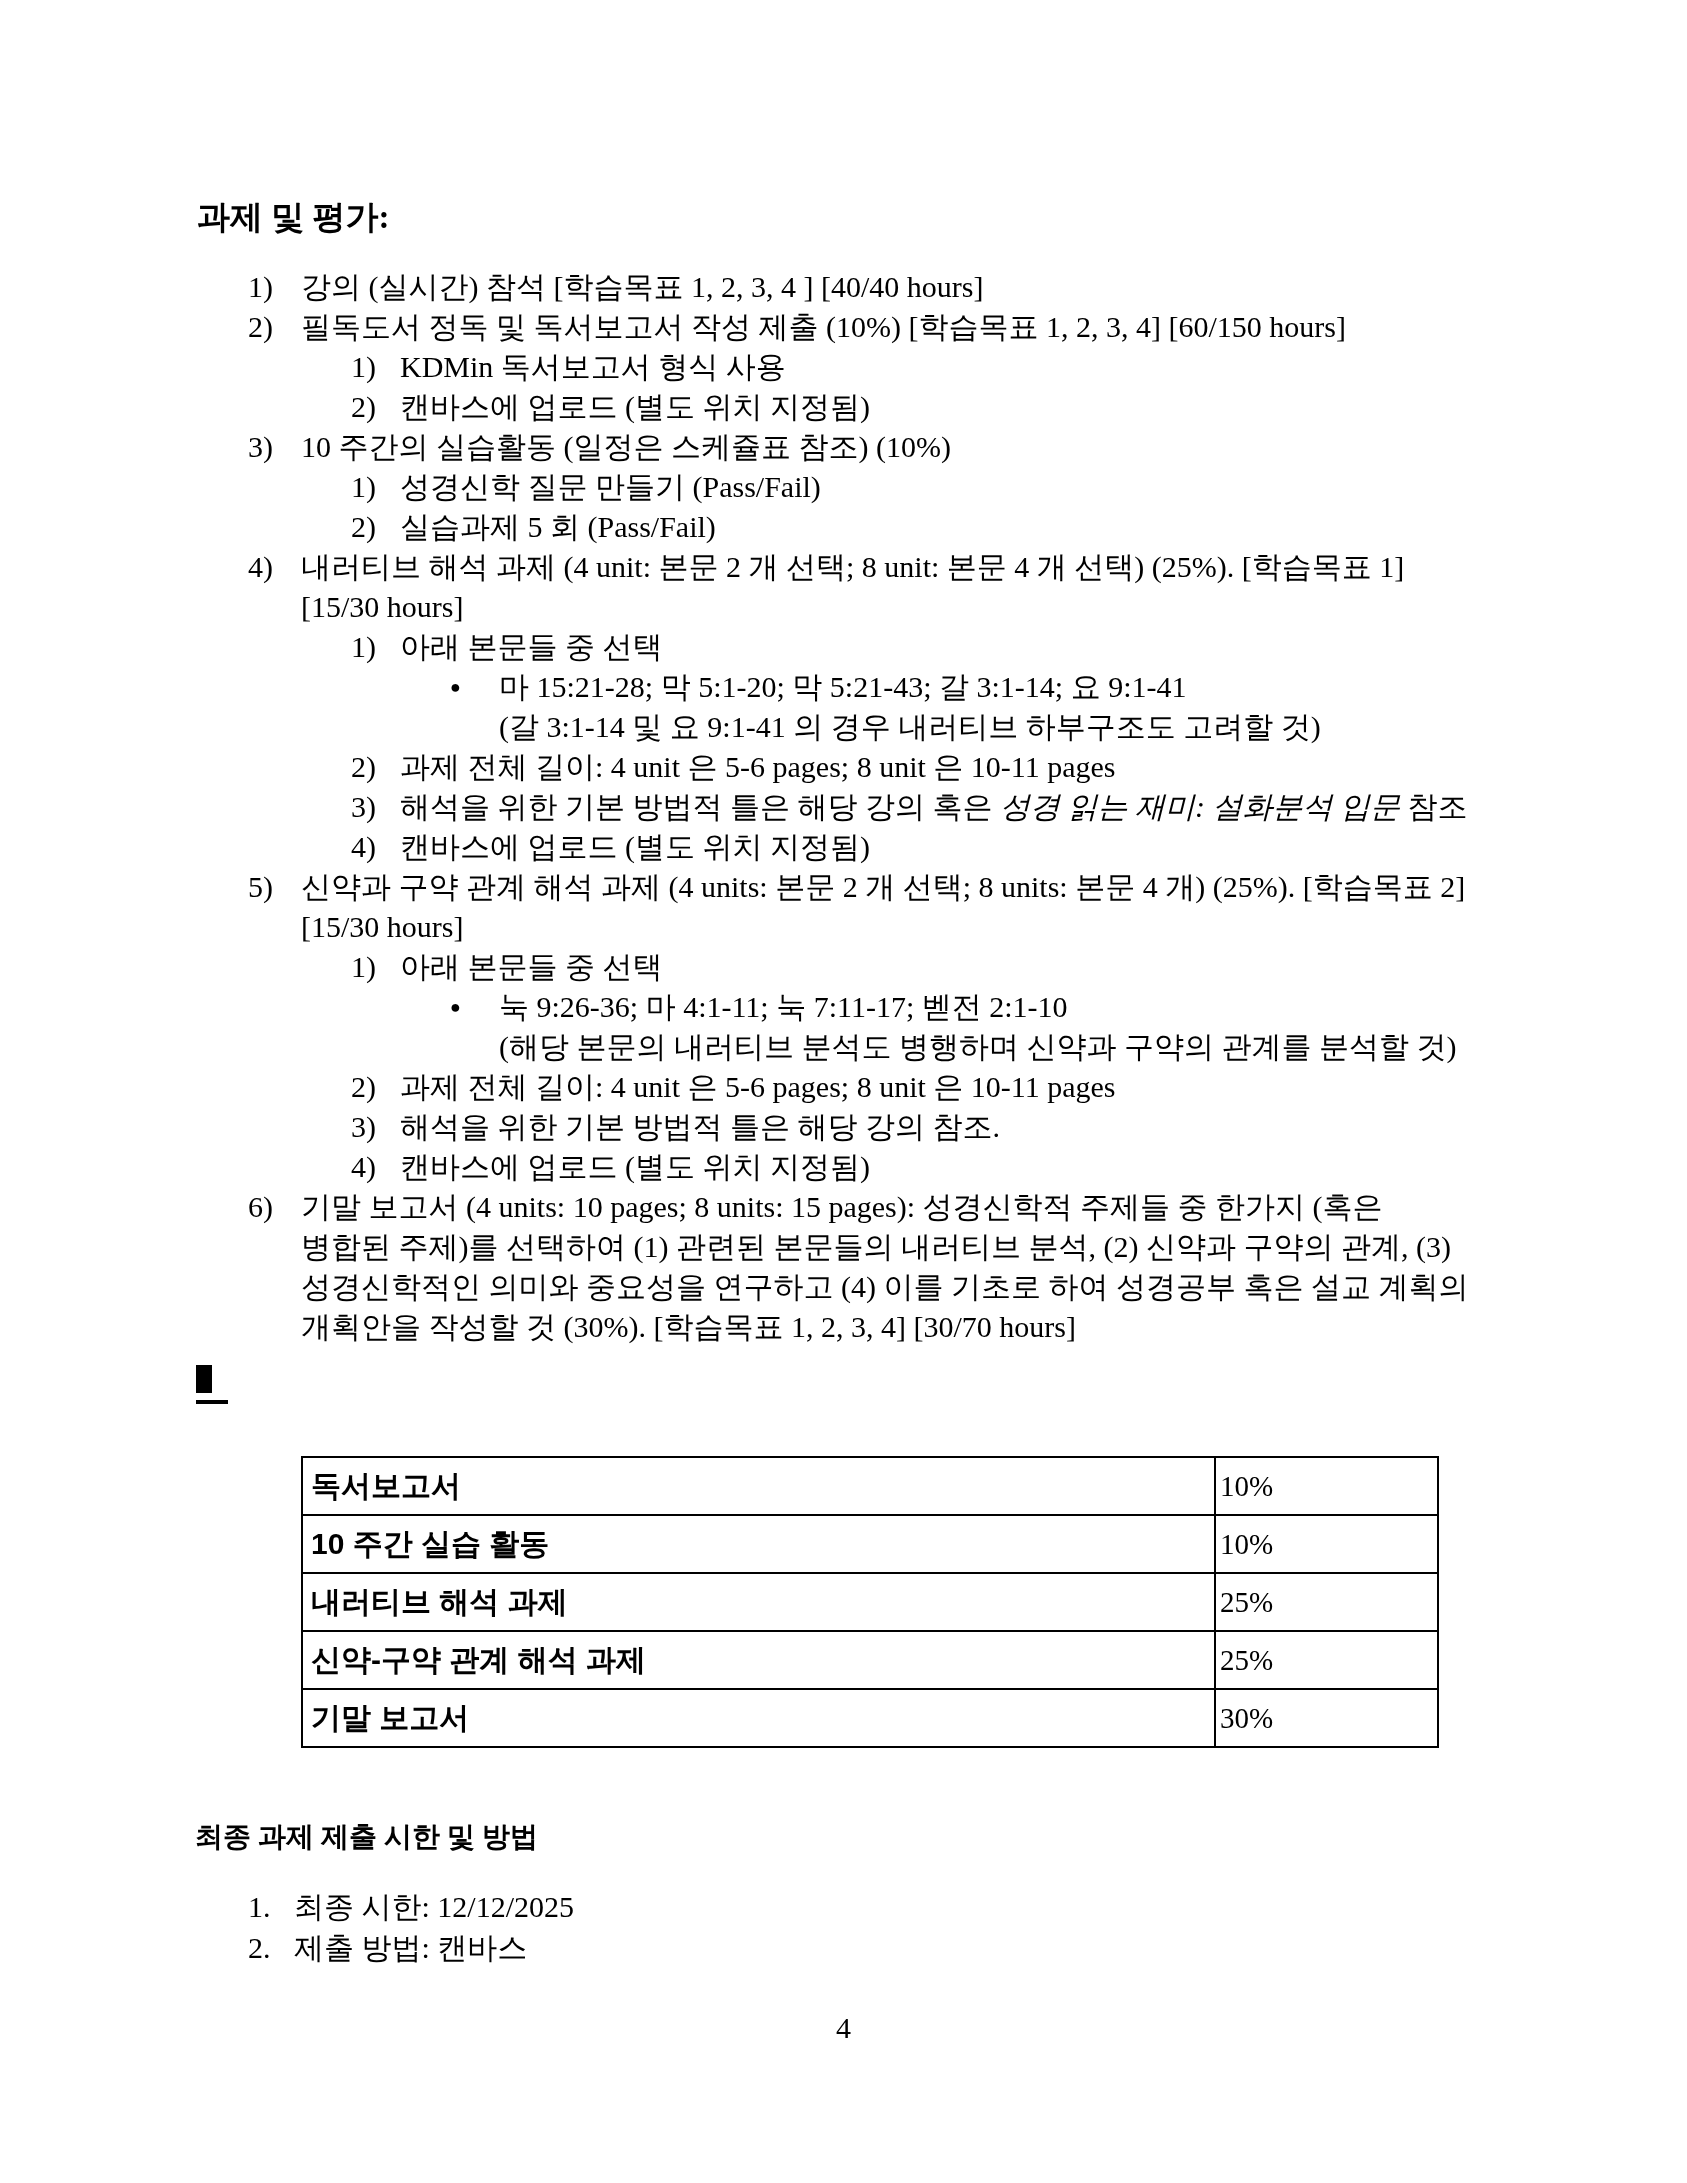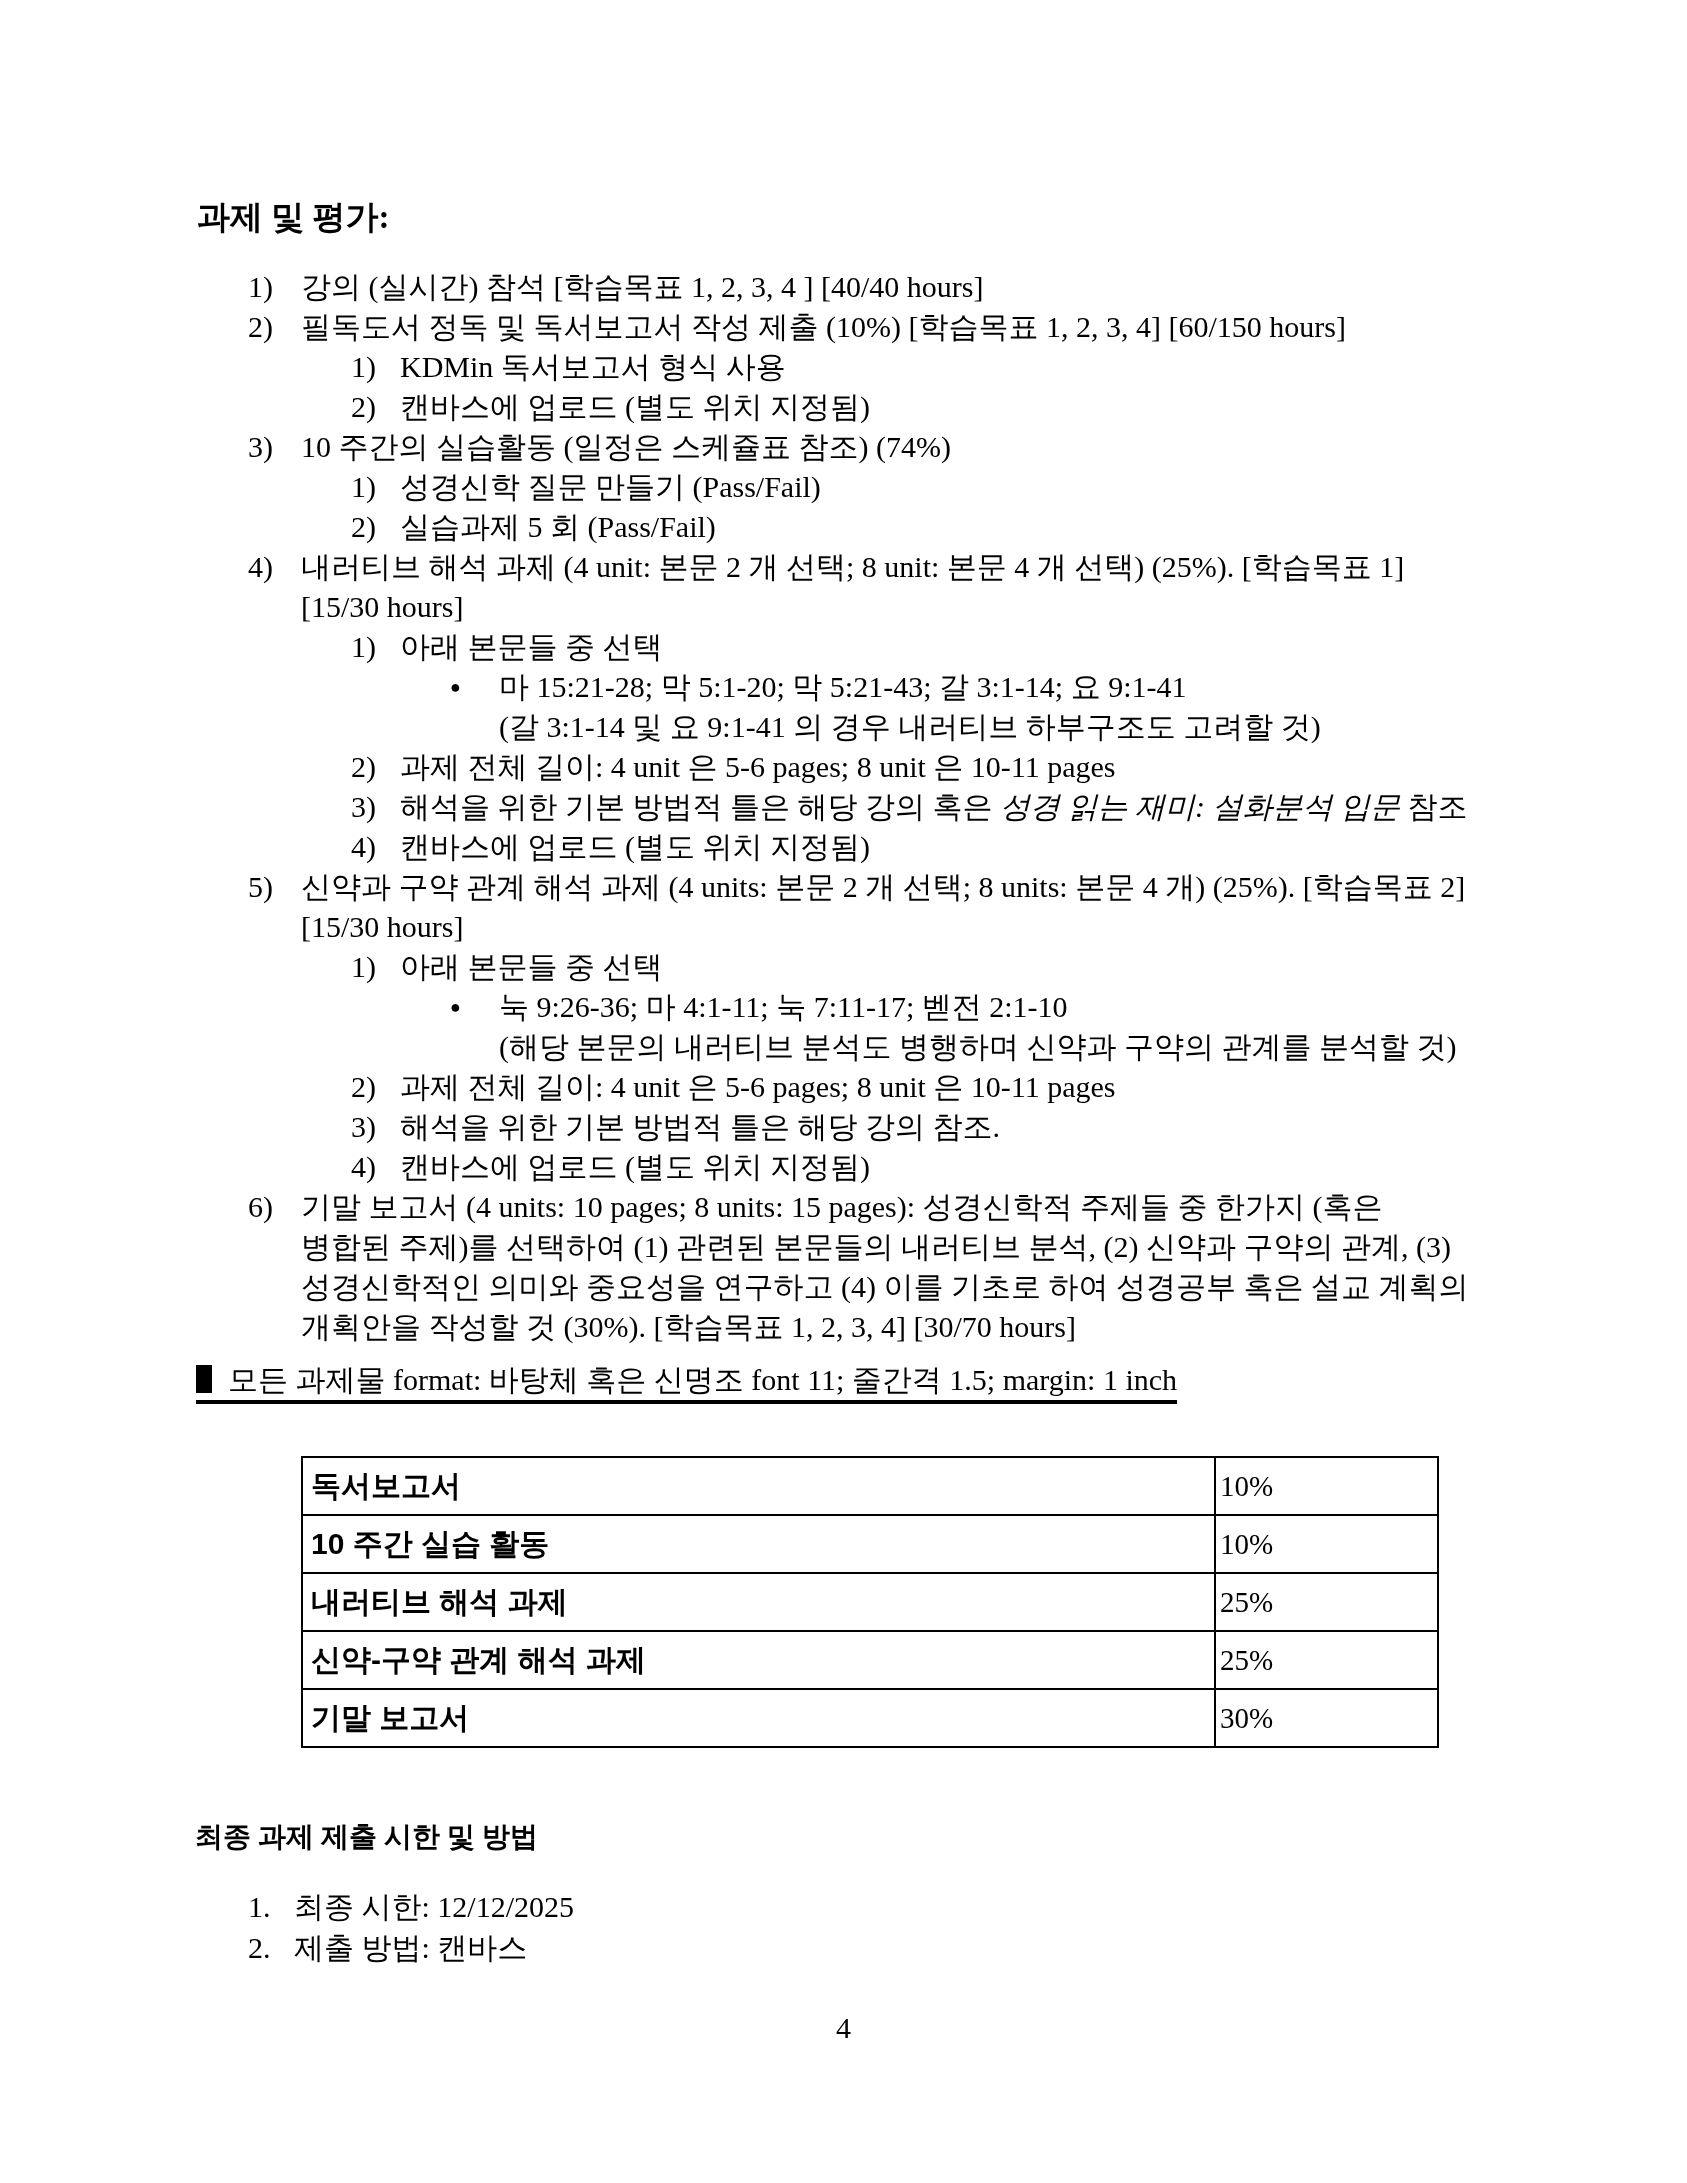--- a/index.html
+++ b/index.html
@@ -137,21 +137,21 @@
 
 <div class="page">
 
   <div id="section-title">과제 및 평가:</div>
 
   <div id="assignment-list">
     <div class="ln l1"><span class="mk">1)</span><span class="tx">강의 (실시간) 참석 [학습목표 1, 2, 3, 4 ] [40/40 hours]</span></div>
     <div class="ln l1"><span class="mk">2)</span><span class="tx">필독도서 정독 및 독서보고서 작성 제출 (10%) [학습목표 1, 2, 3, 4] [60/150 hours]</span></div>
     <div class="ln l2"><span class="mk">1)</span><span class="tx">KDMin 독서보고서 형식 사용</span></div>
     <div class="ln l2"><span class="mk">2)</span><span class="tx">캔바스에 업로드 (별도 위치 지정됨)</span></div>
-    <div class="ln l1"><span class="mk">3)</span><span class="tx">10 주간의 실습활동 (일정은 스케쥴표 참조) (74%)</span></div>
+    <div class="ln l1"><span class="mk">3)</span><span class="tx">10 주간의 실습활동 (일정은 스케쥴표 참조) (10%)</span></div>
     <div class="ln l2"><span class="mk">1)</span><span class="tx">성경신학 질문 만들기 (Pass/Fail)</span></div>
     <div class="ln l2"><span class="mk">2)</span><span class="tx">실습과제 5 회 (Pass/Fail)</span></div>
     <div class="ln l1"><span class="mk">4)</span><span class="tx">내러티브 해석 과제 (4 unit: 본문 2 개 선택; 8 unit: 본문 4 개 선택) (25%). [학습목표 1]</span></div>
     <div class="ln l1c"><span class="tx">[15/30 hours]</span></div>
     <div class="ln l2"><span class="mk">1)</span><span class="tx">아래 본문들 중 선택</span></div>
     <div class="ln lb"><span class="mk">●</span><span class="tx">마 15:21-28; 막 5:1-20; 막 5:21-43; 갈 3:1-14; 요 9:1-41</span></div>
     <div class="ln lbc"><span class="tx">(갈 3:1-14 및 요 9:1-41 의 경우 내러티브 하부구조도 고려할 것)</span></div>
     <div class="ln l2"><span class="mk">2)</span><span class="tx">과제 전체 길이: 4 unit 은 5-6 pages; 8 unit 은 10-11 pages</span></div>
     <div class="ln l2"><span class="mk">3)</span><span class="tx">해석을 위한 기본 방법적 틀은 해당 강의 혹은 </span><span class="tx it">성경 읽는 재미: 설화분석 입문</span><span class="tx"> 참조</span></div>
     <div class="ln l2"><span class="mk">4)</span><span class="tx">캔바스에 업로드 (별도 위치 지정됨)</span></div>
@@ -163,21 +163,21 @@
     <div class="ln l2"><span class="mk">2)</span><span class="tx">과제 전체 길이: 4 unit 은 5-6 pages; 8 unit 은 10-11 pages</span></div>
     <div class="ln l2"><span class="mk">3)</span><span class="tx">해석을 위한 기본 방법적 틀은 해당 강의 참조.</span></div>
     <div class="ln l2"><span class="mk">4)</span><span class="tx">캔바스에 업로드 (별도 위치 지정됨)</span></div>
     <div class="ln l1"><span class="mk">6)</span><span class="tx">기말 보고서 (4 units: 10 pages; 8 units: 15 pages): 성경신학적 주제들 중 한가지 (혹은</span></div>
     <div class="ln l1c"><span class="tx">병합된 주제)를 선택하여 (1) 관련된 본문들의 내러티브 분석, (2) 신약과 구약의 관계, (3)</span></div>
     <div class="ln l1c"><span class="tx">성경신학적인 의미와 중요성을 연구하고 (4) 이를 기초로 하여 성경공부 혹은 설교 계획의</span></div>
     <div class="ln l1c"><span class="tx">개획안을 작성할 것 (30%). [학습목표 1, 2, 3, 4] [30/70 hours]</span></div>
   </div>
 
   <div id="format-note">
-    <span class="square-bullet"></span><span>모든 과제물 format: 바탕체 혹은 신명조 font 11; 줄간격 1.5; margin: 1 inch</span>
+    <span class="square-bullet"></span>
   </div>
 
   <div id="grading-table-wrap">
     <table class="grading">
       <tbody>
       <tr>
         <td class="c1">독서보고서</td>
         <td class="c2">10%</td>
       </tr>
       <tr>

